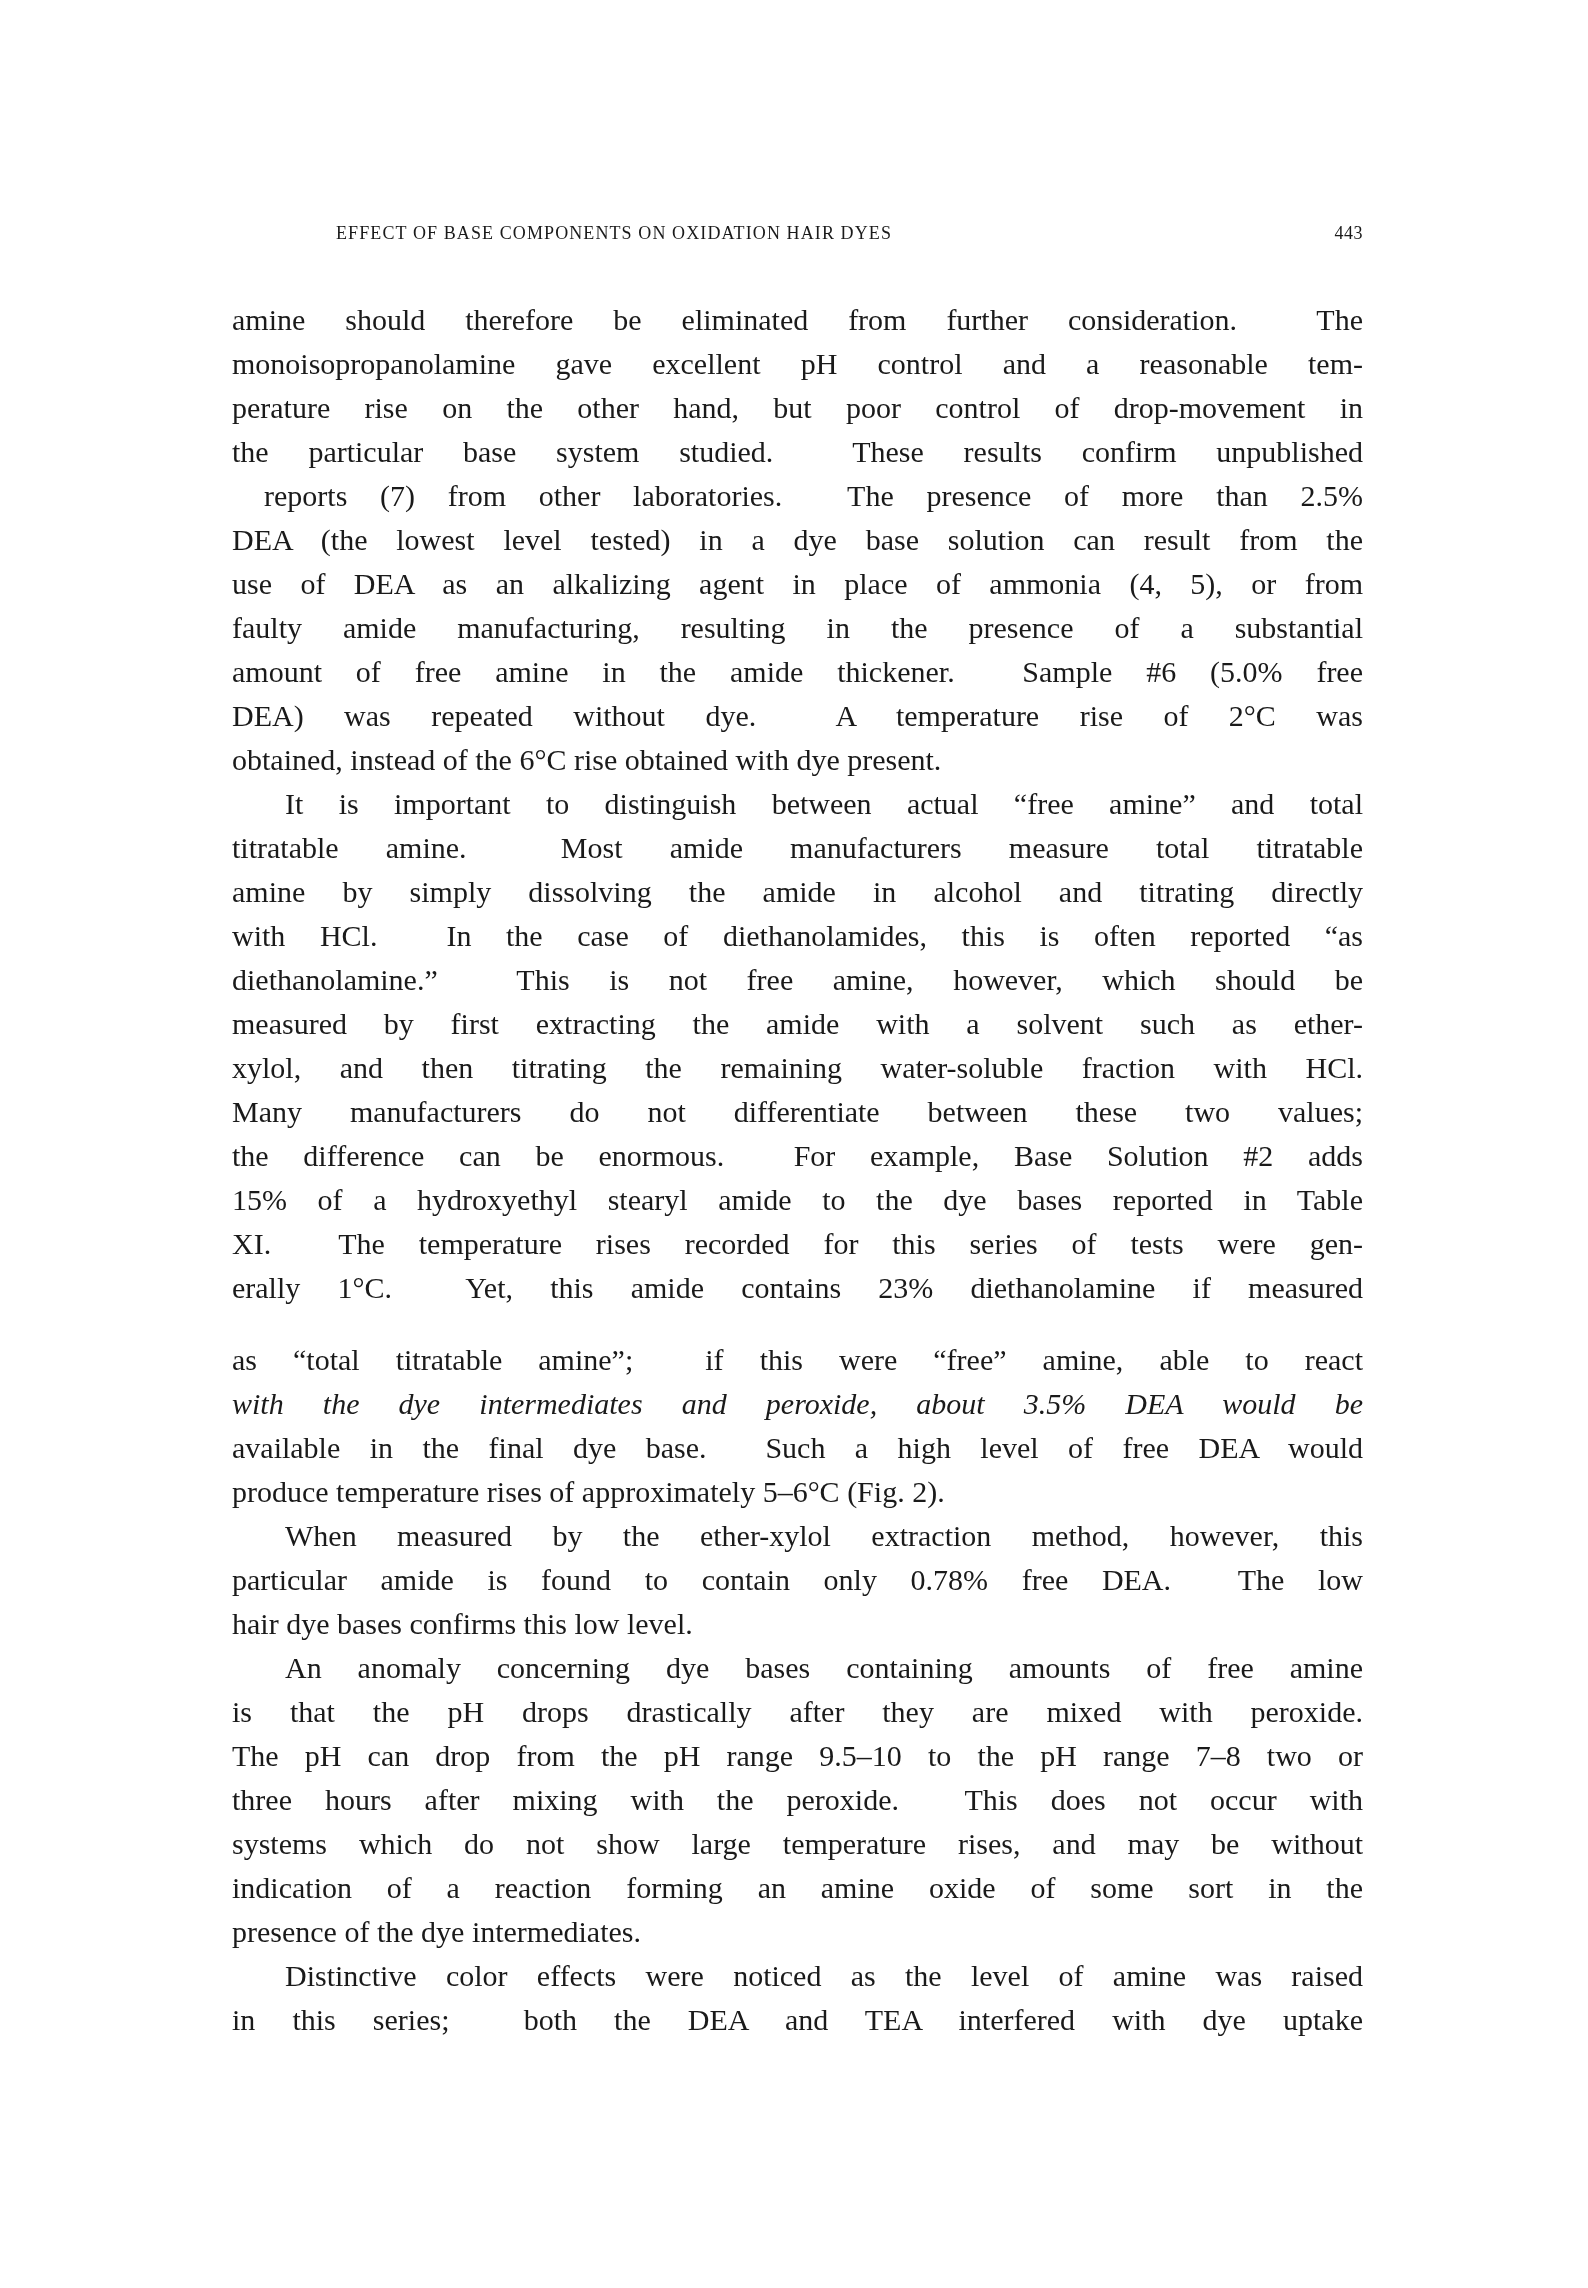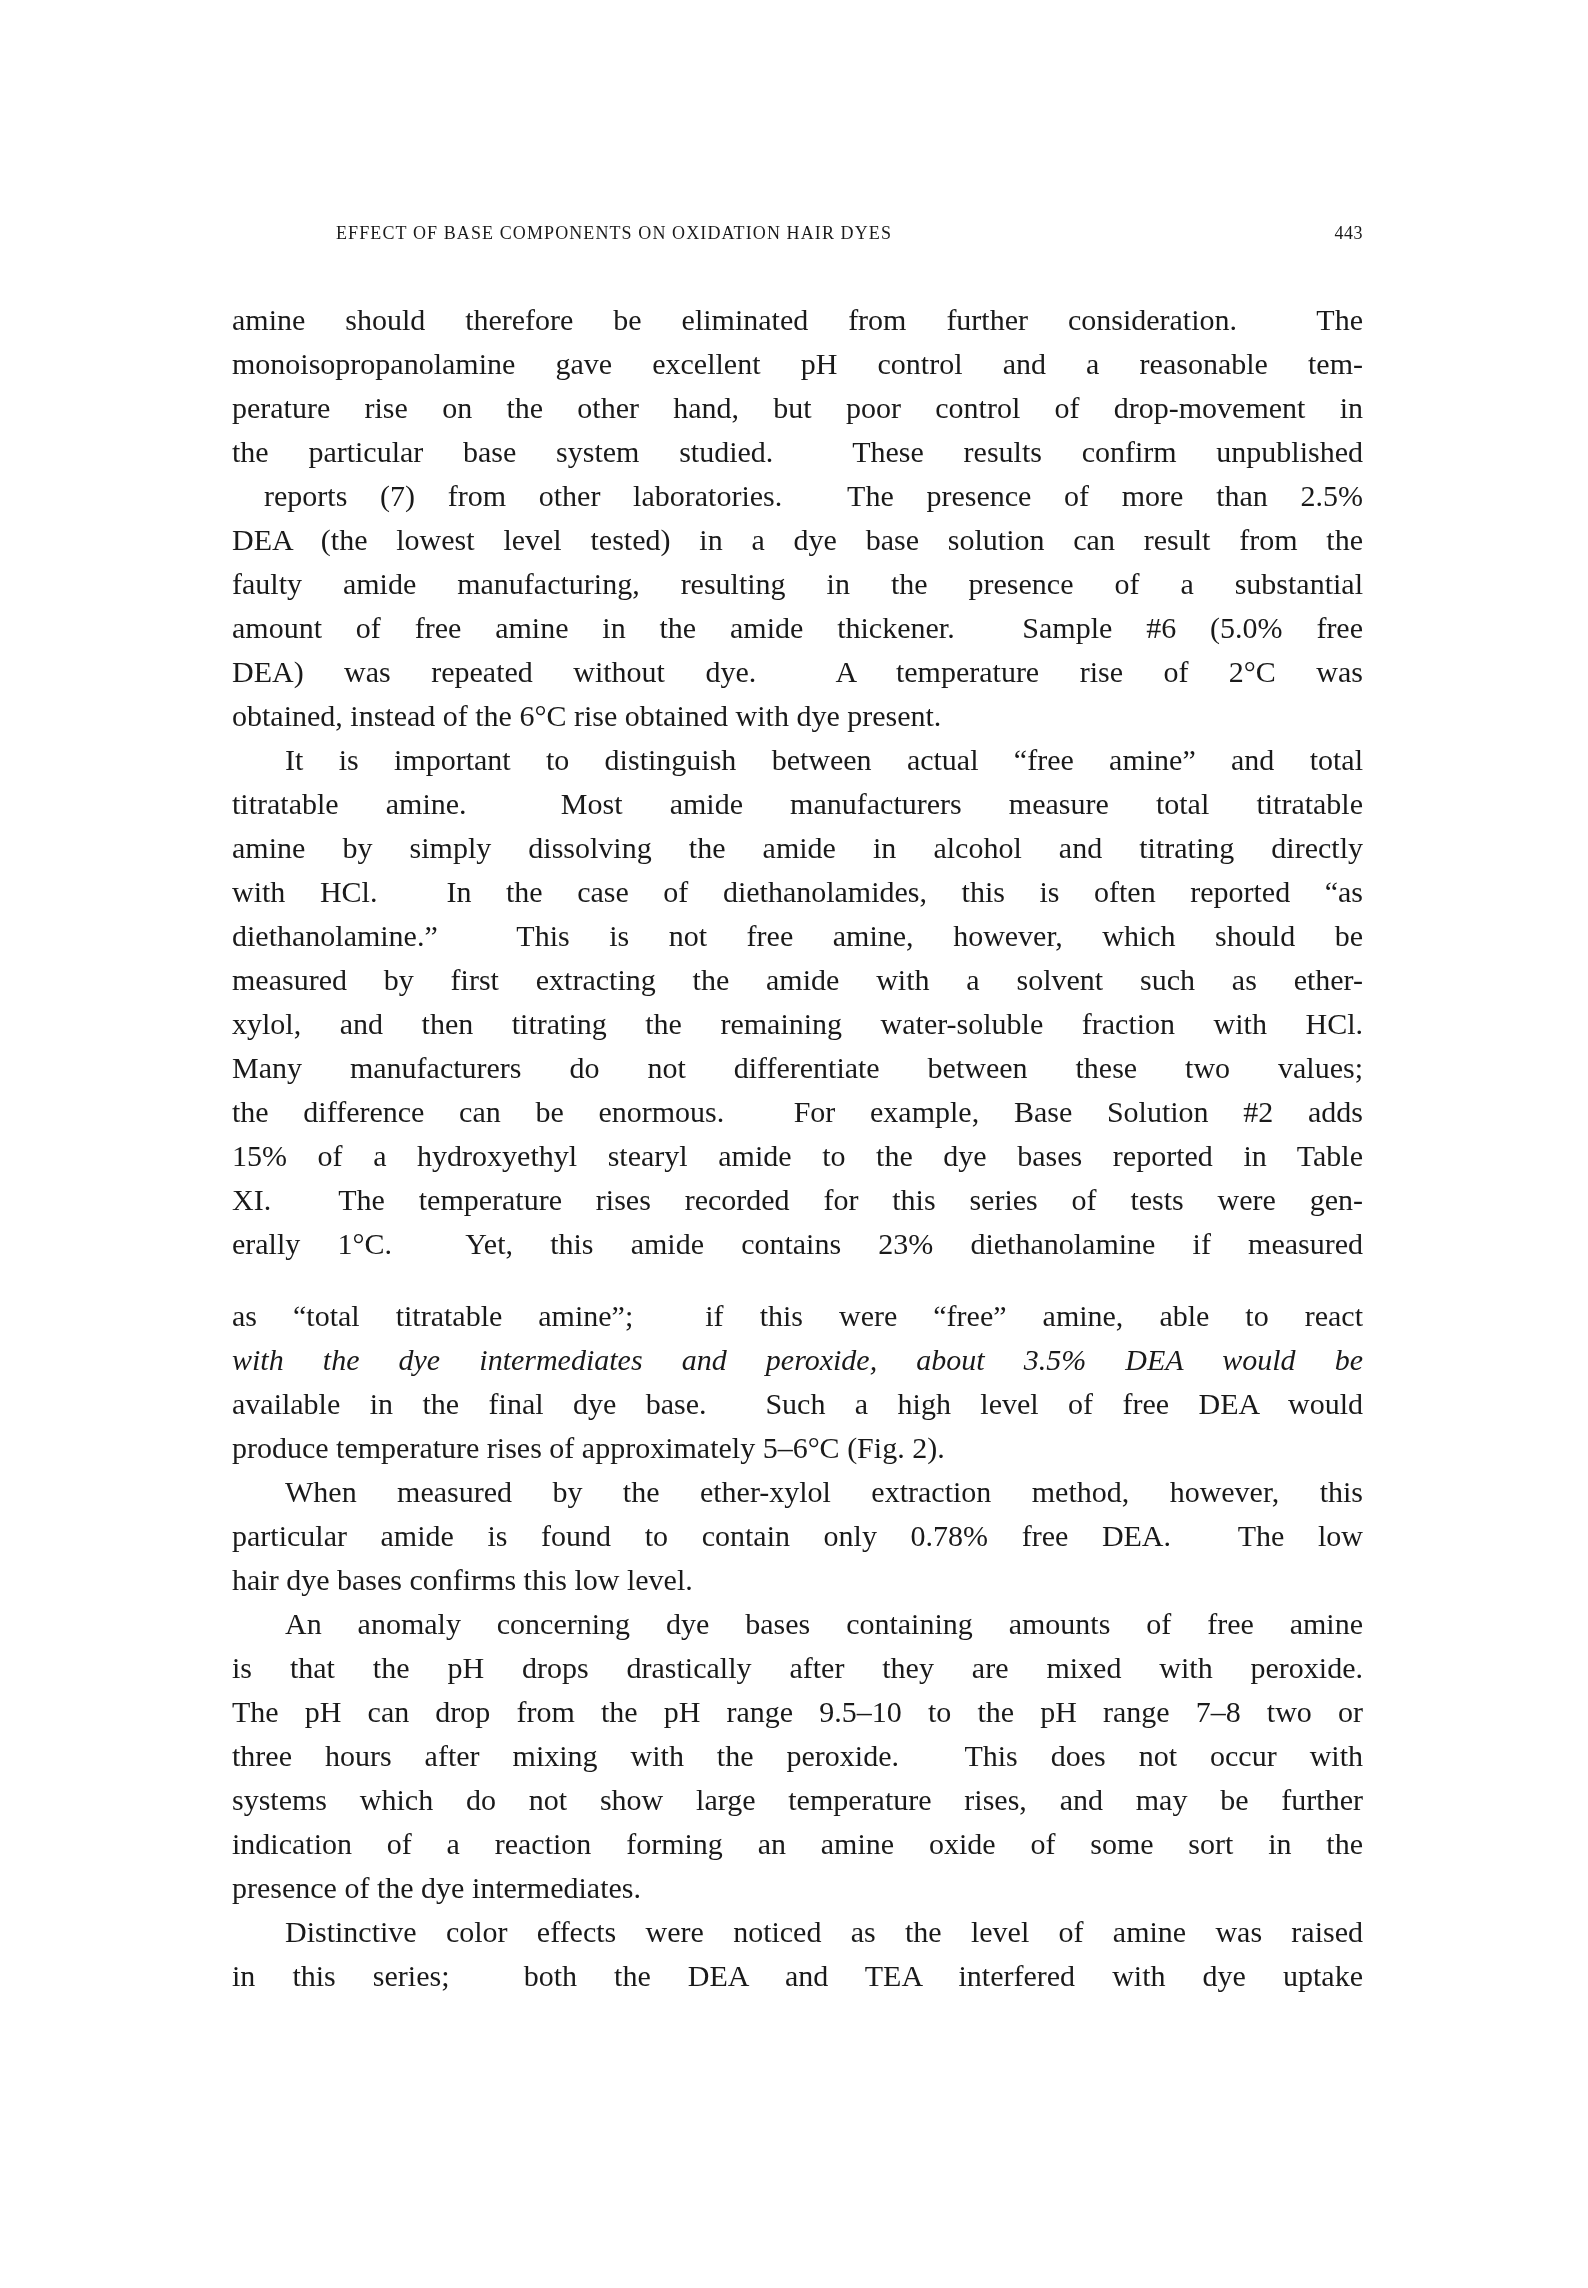--- a/index.html
+++ b/index.html
@@ -73,20 +73,21 @@
 
 <div class="body-text">
 
   <div class="paragraph">
     <span class="line" style="white-space: nowrap;">amine should therefore be eliminated from further consideration.&nbsp; The</span>
     <span class="line" style="white-space: nowrap;">monoisopropanolamine gave excellent pH control and a reasonable tem-</span>
     <span class="line" style="white-space: nowrap;">perature rise on the other hand, but poor control of drop-movement in</span>
     <span class="line" style="white-space: nowrap;">the particular base system studied.&nbsp; These results confirm unpublished</span>
     <span class="line" style="white-space: nowrap; margin-left: 32px;">reports (7) from other laboratories.&nbsp; The presence of more than 2.5%</span>
     <span class="line" style="white-space: nowrap;">DEA (the lowest level tested) in a dye base solution can result from the</span>
+    <span class="line" style="white-space: nowrap;">use of DEA as an alkalizing agent in place of ammonia (4, 5), or from</span>
     <span class="line" style="white-space: nowrap;">faulty amide manufacturing, resulting in the presence of a substantial</span>
     <span class="line" style="white-space: nowrap;">amount of free amine in the amide thickener.&nbsp; Sample #6 (5.0% free</span>
     <span class="line" style="white-space: nowrap;">DEA) was repeated without dye.&nbsp; A temperature rise of 2°C was</span>
     <span class="line last" style="white-space: nowrap;">obtained, instead of the 6°C rise obtained with dye present.</span>
   </div>
 
   <div class="paragraph">
     <span class="line indent" style="white-space: nowrap;">It is important to distinguish between actual “free amine” and total</span>
     <span class="line" style="white-space: nowrap;">titratable amine.&nbsp; Most amide manufacturers measure total titratable</span>
     <span class="line" style="white-space: nowrap;">amine by simply dissolving the amide in alcohol and titrating directly</span>
@@ -109,21 +110,21 @@
     <span class="line indent" style="white-space: nowrap;">When measured by the ether-xylol extraction method, however, this</span>
     <span class="line" style="white-space: nowrap;">particular amide is found to contain only 0.78% free DEA.&nbsp; The low</span>
     <span class="line last" style="white-space: nowrap;">hair dye bases confirms this low level.</span>
   </div>
 
   <div class="paragraph">
     <span class="line indent" style="white-space: nowrap;">An anomaly concerning dye bases containing amounts of free amine</span>
     <span class="line" style="white-space: nowrap;">is that the pH drops drastically after they are mixed with peroxide.</span>
     <span class="line" style="white-space: nowrap;">The pH can drop from the pH range 9.5–10 to the pH range 7–8 two or</span>
     <span class="line" style="white-space: nowrap;">three hours after mixing with the peroxide.&nbsp; This does not occur with</span>
-    <span class="line" style="white-space: nowrap;">systems which do not show large temperature rises, and may be further</span>
+    <span class="line" style="white-space: nowrap;">systems which do not show large temperature rises, and may be without</span>
     <span class="line" style="white-space: nowrap;">indication of a reaction forming an amine oxide of some sort in the</span>
     <span class="line last" style="white-space: nowrap;">presence of the dye intermediates.</span>
   </div>
 
   <div class="paragraph">
     <span class="line indent" style="white-space: nowrap;">Distinctive color effects were noticed as the level of amine was raised</span>
     <span class="line" style="white-space: nowrap;">in this series;&nbsp; both the DEA and TEA interfered with dye uptake</span>
   </div>
 </div>
 

